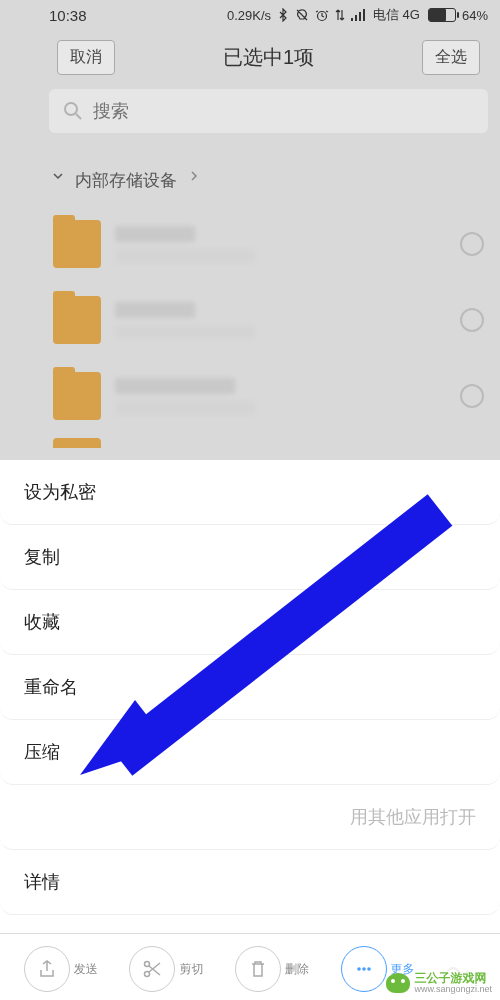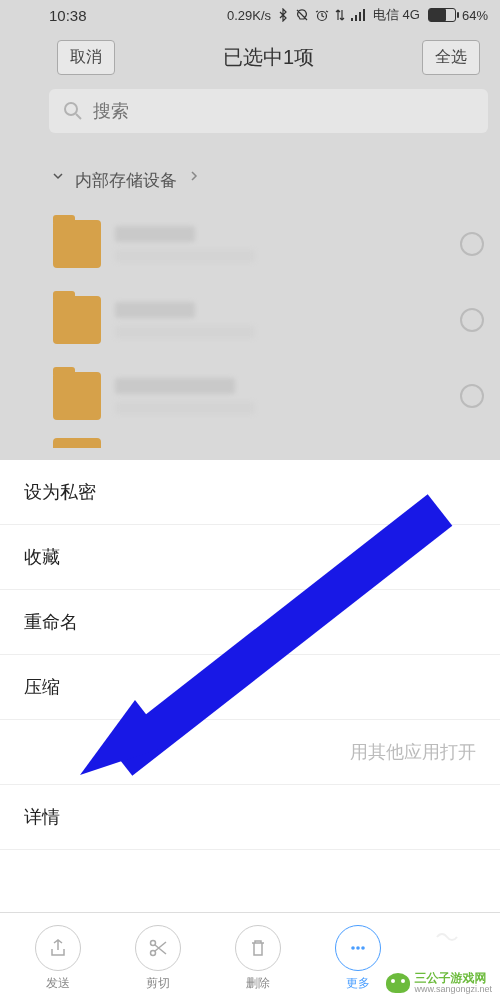--- a/index.html
+++ b/index.html
@@ -25,24 +25,24 @@
     .file-item{display:flex;align-items:center;padding:14px 4px;}
     .folder-icon{width:48px;height:48px;background:#d6a14a;border-radius:4px;margin-right:14px;position:relative;}
     .folder-icon::before{content:"";position:absolute;top:-5px;left:0;width:22px;height:8px;background:#d6a14a;border-radius:3px 3px 0 0;}
     .file-info{flex:1;}
     .file-name{height:16px;width:80px;background:#c9c9c9;border-radius:3px;margin-bottom:8px;filter:blur(2px);}
     .file-meta{height:12px;width:140px;background:#d4d4d4;border-radius:3px;filter:blur(2px);}
     .radio{width:24px;height:24px;border:2px solid #bbb;border-radius:50%;}
     .partial-item{display:flex;align-items:center;padding:4px;}
     .partial-folder{width:48px;height:10px;background:#d6a14a;border-radius:4px 4px 0 0;margin-right:14px;}
     .sheet{position:absolute;top:460px;left:0;right:0;bottom:0;background:#fff;z-index:5;}
-    .menu-item{padding:20px 24px;font-size:18px;color:#222;border-bottom:1px solid #eee;}
+    .menu-item{padding:20px 24px;font-size:18px;color:#222;border-bottom:1px solid #eee;border-radius:13px;}
     .menu-item.disabled{color:#bbb;text-align:right;}
     .bottom-bar{position:absolute;bottom:0;left:0;right:0;display:flex;justify-content:space-around;padding:12px 8px 8px;background:#fff;border-top:1px solid #ddd;}
-    .baction{display:flex;flex-direction:column;align-items:center;gap:4px;font-size:12px;color:#888;}
+    .baction{display:flex;flex-direction:row;align-items:center;gap:4px;font-size:12px;color:#888;}
     .baction.active .bcircle{border-color:#4a9eff;}
     .baction.active{color:#4a9eff;}
     .bcircle{width:46px;height:46px;border:1.5px solid #ccc;border-radius:50%;display:flex;align-items:center;justify-content:center;}
     .bicon{width:20px;height:20px;}
     .arrow{position:absolute;z-index:10;top:490px;left:80px;pointer-events:none;}
     .watermark{position:absolute;bottom:6px;right:8px;z-index:20;display:flex;align-items:center;gap:4px;}
     .wm-logo{width:24px;height:20px;background:#6cbb3c;border-radius:50% 50% 40% 40%;position:relative;}
     .wm-logo::before,.wm-logo::after{content:"";position:absolute;width:4px;height:4px;background:#fff;border-radius:50%;top:6px;}
     .wm-logo::before{left:5px;} .wm-logo::after{right:5px;}
     .wm-text{font-size:12px;font-weight:bold;color:#6cbb3c;line-height:1;}
@@ -145,20 +145,21 @@
       <div class="radio"></div>
     </div>
     <div class="partial-item">
         <div class="partial-folder"></div>
       </div>
   </div>
 </div>
 
 <div class="sheet">
   <div class="menu-item">设为私密</div>
+  <div class="menu-item">复制</div>
   <div class="menu-item">收藏</div>
   <div class="menu-item">重命名</div>
   <div class="menu-item">压缩</div>
   <div class="menu-item disabled">用其他应用打开</div>
   <div class="menu-item">详情</div>
 
   <div class="bottom-bar">
     <div class="baction">
       <div class="bcircle">
           <svg class="bicon" viewBox="0 0 20 20" stroke="#aaa" stroke-width="1.5" fill="none">

